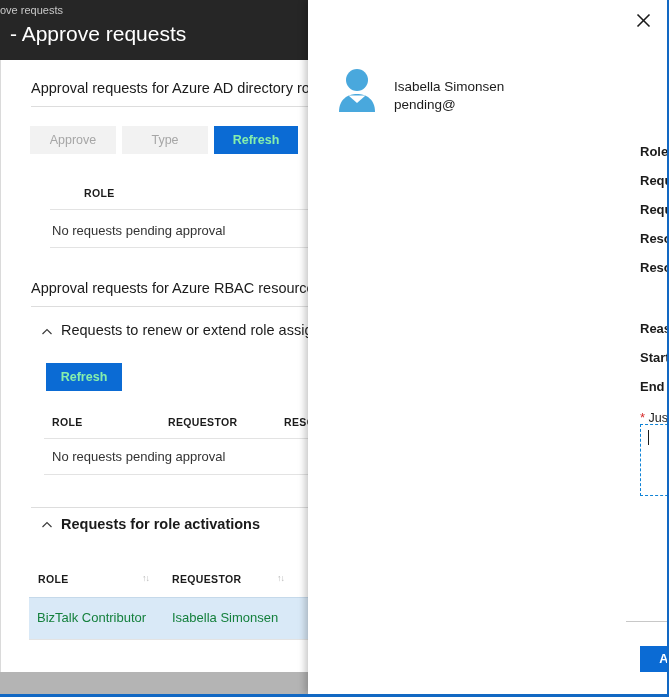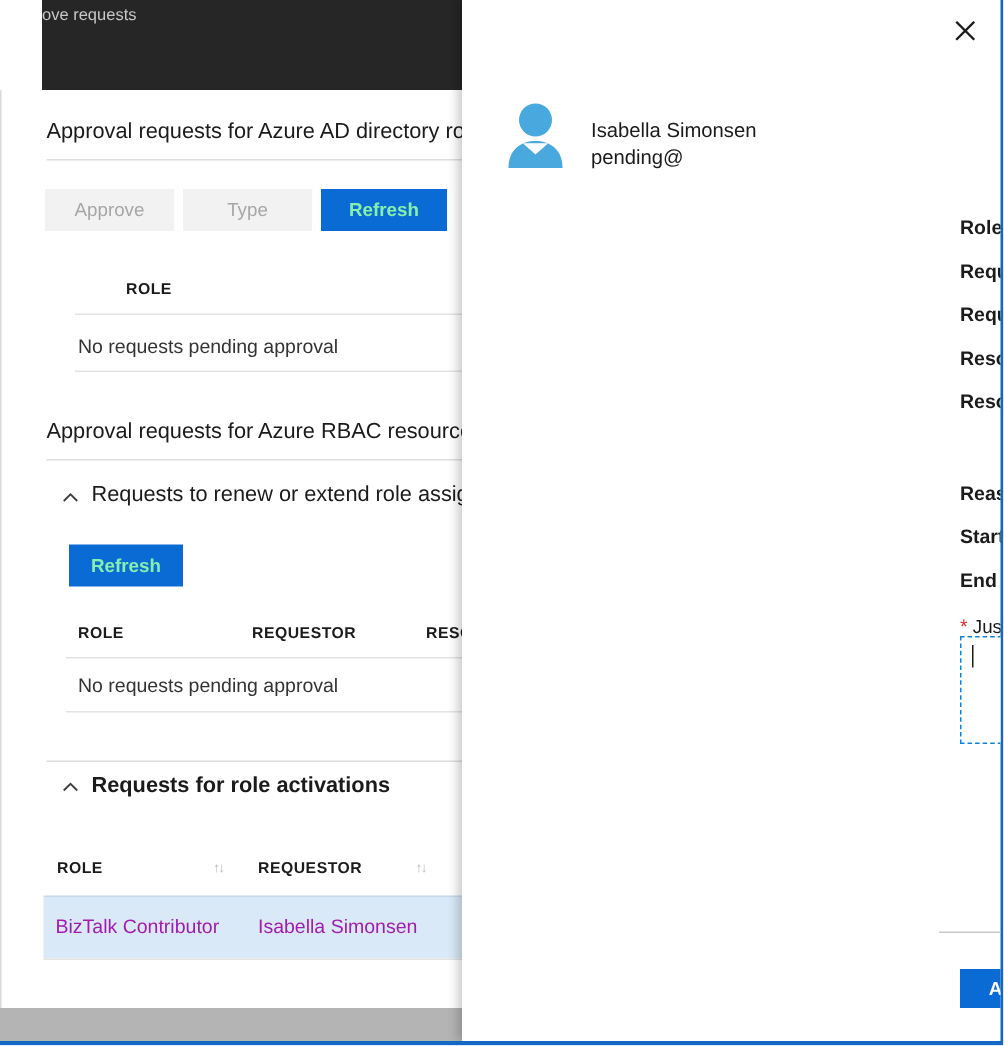--- a/index.html
+++ b/index.html
@@ -30,21 +30,20 @@
     overflow: hidden;
     border-right: 1px solid #cfcfcf;
   }
 
   .blade-header {
     position: absolute;
     left: 0; top: 0;
     width: 318px;
     height: 60px;
     background: #262626;
-    margin-left: 28px;
   }
   .breadcrumb {
     position: absolute;
     left: 0px; top: 4px;
     color: #c8c8c8;
     font-size: 11px;
     white-space: nowrap;
   }
   .blade-title {
     position: absolute;
@@ -134,21 +133,21 @@
     white-space: nowrap;
   }
 
   .sel-row {
     position: absolute;
     background: #d9e9f7;
   }
   .sel-cell {
     position: absolute;
     font-size: 13px;
-    color: #a21caf;
+    color: #15803d;
     white-space: nowrap;
   }
   .sel-top-rule {
     position: absolute;
     height: 1px;
     background: #c5d9ea;
   }
 
   .statusbar {
     position: absolute;
@@ -272,20 +271,21 @@
 </style>
 </head>
 <body>
 
 <div id="root">
 
   <div class="blade">
 
     <div class="blade-header">
       <div class="breadcrumb">ove requests</div>
+      <div class="blade-title">- Approve requests</div>
     </div>
 
     <div class="blade-body">
 
       <div class="section-title" style="left:30px; top:20px;">Approval requests for Azure AD directory role</div>
       <div class="section-rule" style="left:30px; top:46px; width:287px;"></div>
 
       <button class="btn disabled" style="left:29px; top:66px; width:86px;">Approve</button>
       <button class="btn disabled" style="left:121px; top:66px; width:86px;">Type</button>
       <button class="btn primary" style="left:213px; top:66px; width:84px;">Refresh</button>

